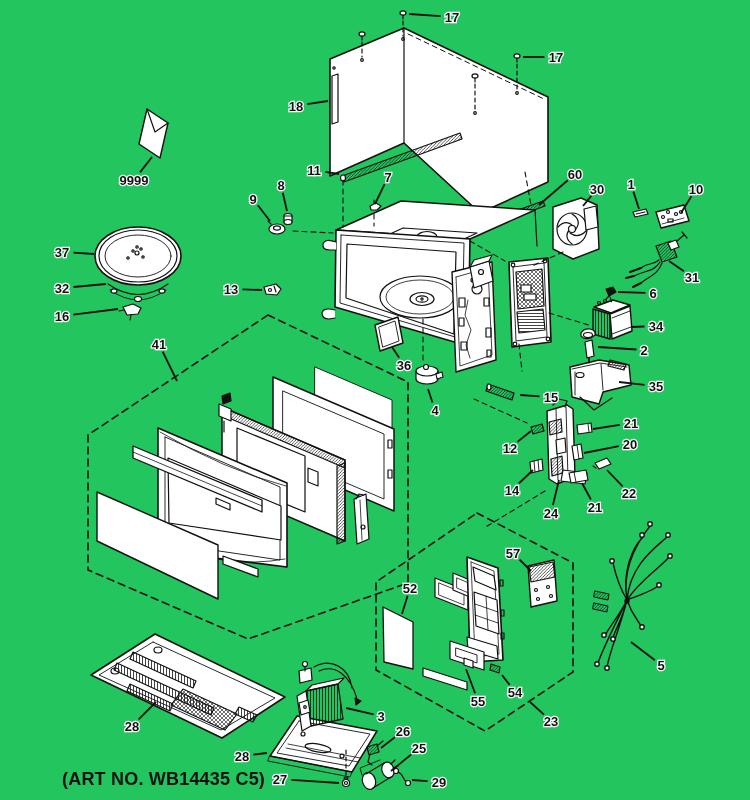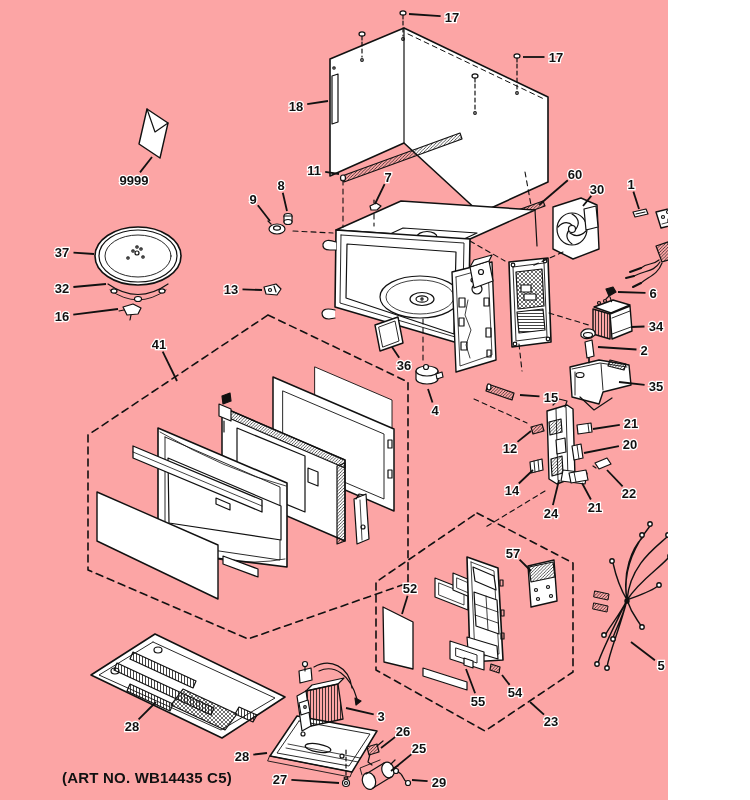--- a/index.html
+++ b/index.html
@@ -1,19 +1,19 @@
 <!DOCTYPE html>
 <html><head>
 <meta charset="utf-8">
 <style>
   html,body{margin:0;padding:0;background:#fff;}
-  .stage{position:relative;width:668px;height:800px;background:#fca5a5;overflow:hidden;
+  .stage{position:relative;width:750px;height:800px;background:#22c55e;overflow:hidden;
          font-family:"Liberation Sans", sans-serif;}
   svg{position:absolute;left:0;top:0;}
-  .artno{position:absolute;left:62px;top:769px;font-size:15px;font-weight:bold;
+  .artno{position:absolute;left:62px;top:769px;font-size:18px;font-weight:bold;
          color:#111;letter-spacing:.2px;}
   text.callout{font-family:"Liberation Sans", sans-serif;font-size:13px;font-weight:bold;
          fill:#111;paint-order:stroke;stroke:#fff;stroke-width:2.5px;}
 </style>
 </head>
 <body>
 
 <div class="stage">
 <svg width="750" height="800" viewBox="0 0 750 800">
   <defs>

